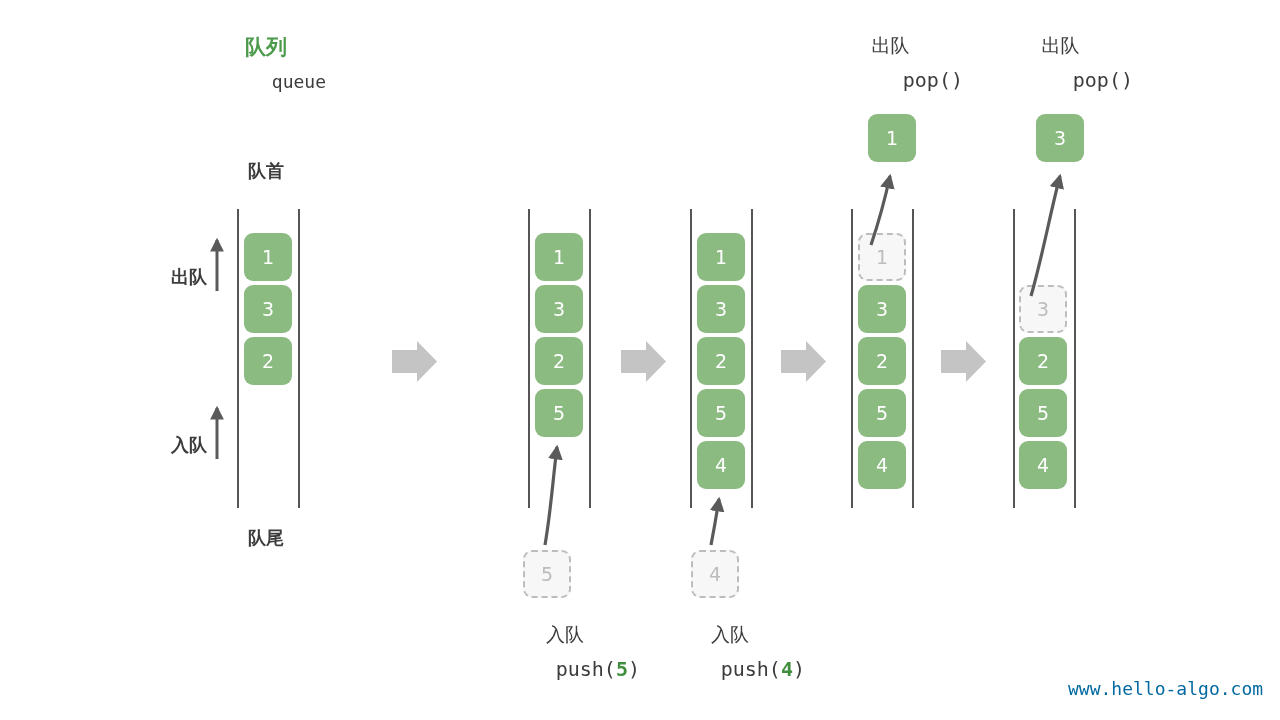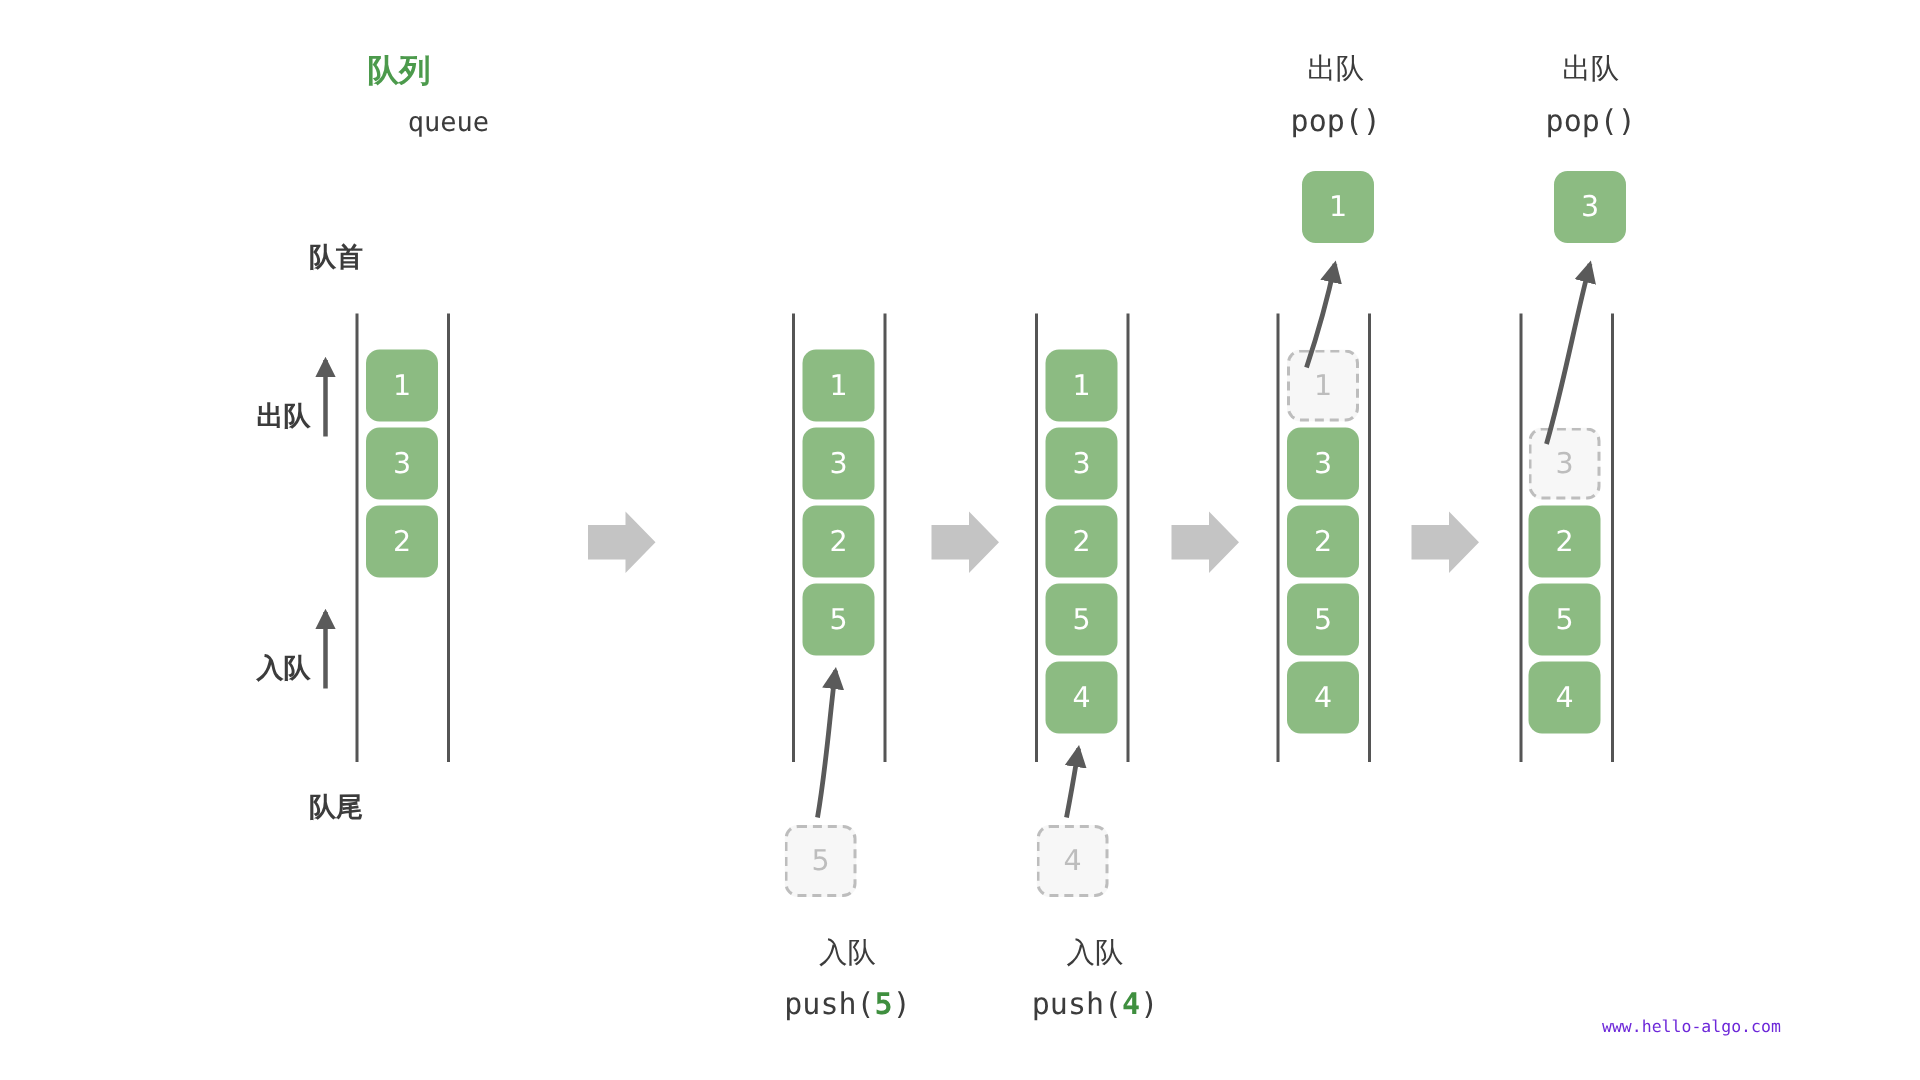--- a/index.html
+++ b/index.html
@@ -33,40 +33,41 @@
     font-family: "DejaVu Sans Mono", "Liberation Mono", monospace;
     font-size: 18px;
     color: #3c3c3c;
     text-align: right;
     white-space: nowrap;
   }
   .label-bold {
     font-weight: bold;
     font-size: 18px;
     color: #3c3c3c;
+    text-align: center;
     white-space: nowrap;
   }
   .op-cn {
     font-size: 19px;
     color: #3c3c3c;
     text-align: center;
     white-space: nowrap;
   }
   .op-code {
     font-family: "DejaVu Sans Mono", "Liberation Mono", monospace;
     font-size: 20px;
     color: #3c3c3c;
-    text-align: center;
+    text-align: right;
     white-space: nowrap;
   }
   .op-code .arg { color: #3f8f3f; font-weight: bold; }
   .watermark {
     font-family: "DejaVu Sans Mono", "Liberation Mono", monospace;
-    font-size: 11px;
-    color: #6d28d9;
+    font-size: 18px;
+    color: #0369a1;
     white-space: nowrap;
   }
 
   
   .cell {
     width: 48px;
     height: 48px;
     border-radius: 9px;
     background: #8cbb82;
     color: #ffffff;

